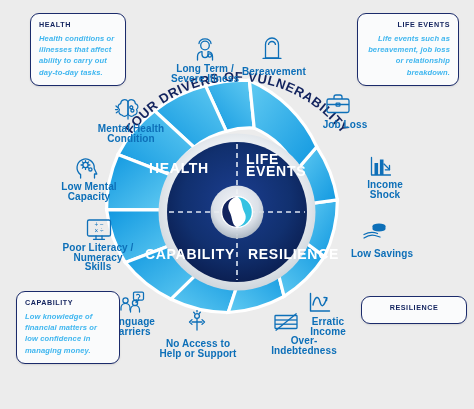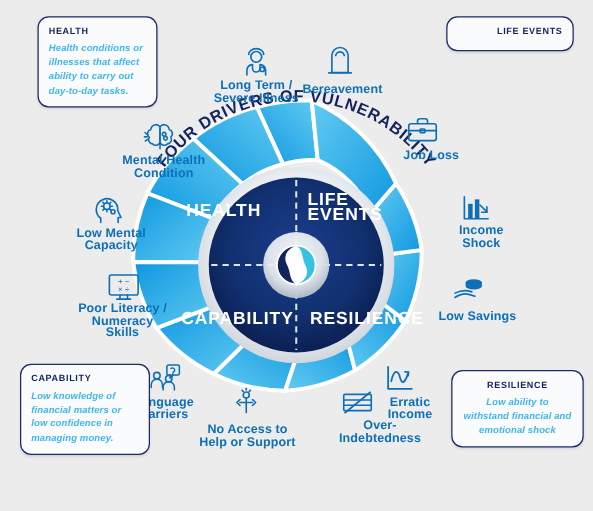--- a/index.html
+++ b/index.html
@@ -323,25 +323,25 @@
   <div class="seg-label" style="left:98px;top:257px;">Poor Literacy /<br>Numeracy<br>Skills</div>
   <div class="seg-label" style="left:131px;top:134px;">Mental Health<br>Condition</div>
 
   <div class="callout c-health">
     <div class="ctitle">HEALTH</div>
     <div class="cbody">Health conditions or illnesses that affect ability to carry out day-to-day tasks.</div>
   </div>
 
   <div class="callout c-life">
     <div class="ctitle">LIFE EVENTS</div>
+    <div class="cbody">Life events such as bereavement, job loss or relationship breakdown.</div>
   </div>
 
   <div class="callout c-cap">
     <div class="ctitle">CAPABILITY</div>
     <div class="cbody">Low knowledge of financial matters or low confidence in managing money.</div>
   </div>
 
   <div class="callout c-res">
     <div class="ctitle">RESILIENCE</div>
-    <div class="cbody">Low ability to withstand financial and emotional shock</div>
   </div>
 
 </div>
 
 </body></html>

